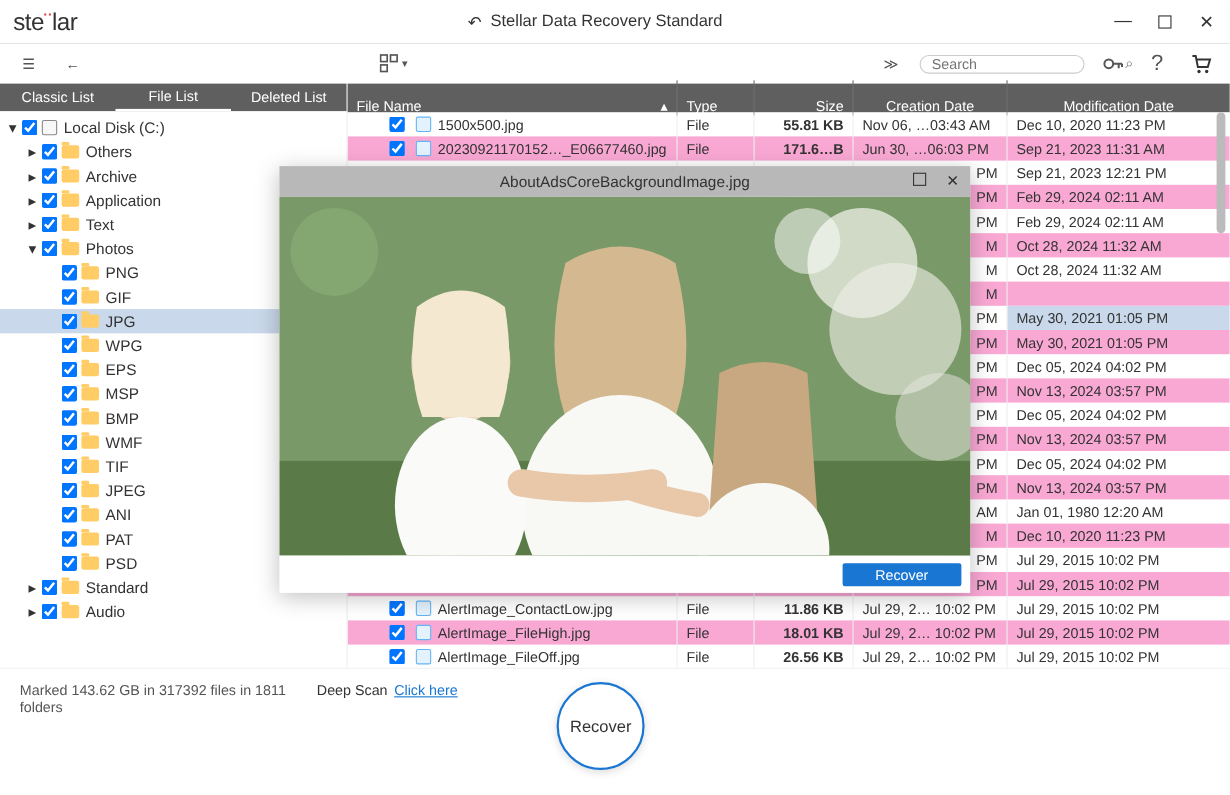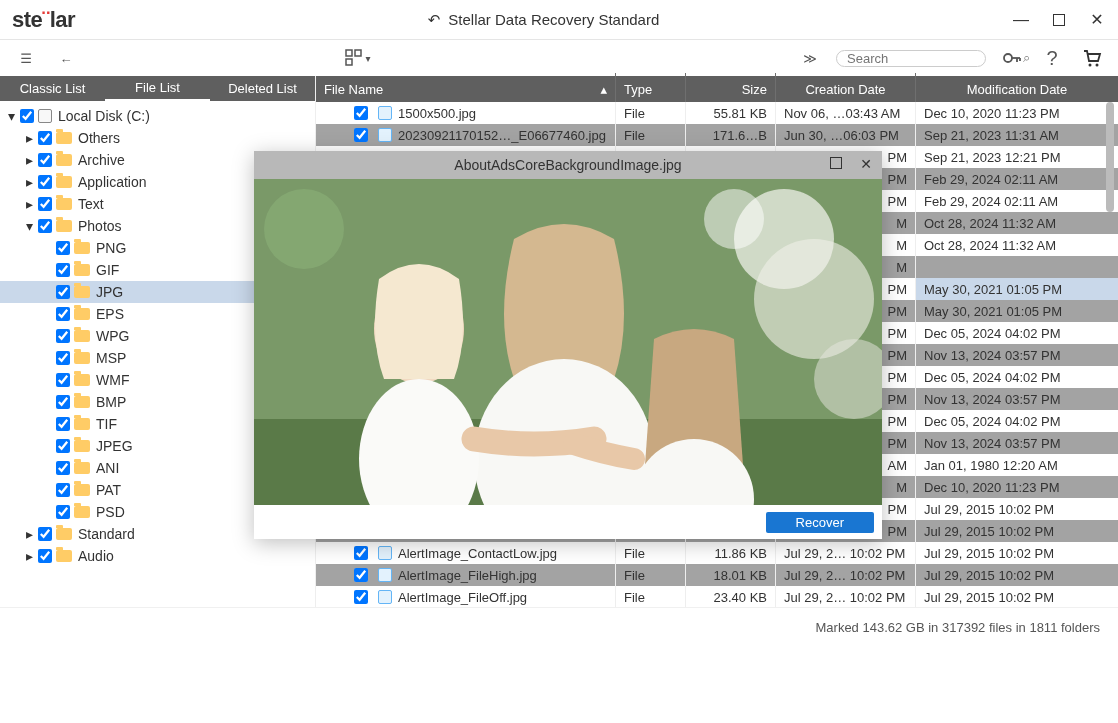--- a/index.html
+++ b/index.html
@@ -1,19 +1,19 @@
 <!DOCTYPE html>
 <html><head>
 <meta charset="utf-8">
 <style>
   * { box-sizing: border-box; margin: 0; padding: 0; }
   body { font-family: "Segoe UI", Arial, sans-serif; font-size: 13px; background: #fff; color: #333; user-select: none; }
   .window { width: 1118px; height: 723px; position: relative; background: #fff; box-shadow: 0 4px 20px rgba(0,0,0,0.1); }
   .titlebar { height: 40px; display: flex; align-items: center; padding: 0 12px; border-bottom: 1px solid #e5e5e5; }
-  .logo { display: flex; align-items: center; font-weight: 700; font-size: 22px; letter-spacing: -0.5px; }
+  .logo { display: flex; align-items: center; font-weight: 400; font-size: 22px; letter-spacing: -0.5px; }
   .logo-dots { display: inline-block; margin-right: 2px; color: #e53935; letter-spacing: -2px; }
   .title-text { flex: 1; text-align: center; font-size: 15px; color: #333; display: flex; align-items: center; justify-content: center; gap: 8px; }
   .winbtns { display: flex; gap: 20px; align-items: center; font-size: 16px; }
   .winbtn { width: 18px; height: 18px; display: flex; align-items: center; justify-content: center; cursor: pointer; }
   .toolbar { height: 36px; display: flex; align-items: center; padding: 0 12px; gap: 12px; background: #fff; }
   .tbicon { width: 28px; height: 28px; display: flex; align-items: center; justify-content: center; cursor: pointer; color: #555; }
   .toolbar-spacer { flex: 1; }
   .searchbox { display: flex; align-items: center; border: 1px solid #ccc; border-radius: 14px; height: 17px; width: 150px; padding: 0 10px; }
   .searchbox input { border: none; outline: none; flex: 1; font-size: 13px; background: transparent; }
   .content { display: flex; height: 531px; }
@@ -26,39 +26,39 @@
   .tree-row.selected { background: #c9d8ea; }
   .tree-indent { display: inline-block; }
   .caret { width: 12px; display: inline-block; }
   .chk { width: 14px; height: 14px; margin-right: 4px; flex-shrink: 0; }
   .folder-icon { width: 16px; height: 12px; background: #ffcc66; border-radius: 2px; margin-right: 6px; position: relative; flex-shrink: 0; }
   .folder-icon::before { content: ''; position: absolute; top: -3px; left: 0; width: 7px; height: 3px; background: #ffcc66; border-radius: 1px 1px 0 0; }
   .disk-icon { width: 14px; height: 14px; border: 1px solid #888; border-radius: 2px; margin-right: 6px; background: #f8f8f8; flex-shrink: 0; }
   .treewrap { position: relative; height: 100%; }
   .main { flex: 1; display: flex; flex-direction: column; position: relative; }
   .colheaders { display: flex; background: #5f5f5f; color: #fff; height: 26px; align-items: center; font-size: 13px; }
-  .col { padding: 16px 8px; border-right: 1px solid #6f6f6f; height: 100%; display: flex; align-items: center; }
+  .col { padding: 16px 8px; border-right: 1px solid #6f6f6f; height: 100%; display: flex; }
   .col.name { flex: 0 0 300px; justify-content: space-between; }
   .col.type { flex: 0 0 70px; }
   .col.size { flex: 0 0 90px; justify-content: flex-end; }
   .col.cdate { flex: 0 0 140px; justify-content: center; }
   .col.mdate { flex: 1; justify-content: center; border-right: none; }
   .filelist { flex: 1; overflow: hidden; position: relative; }
   .filerow { display: flex; height: 22px; align-items: center; font-size: 13px; }
-  .filerow.even { background: #a3a3a3; }
+  .filerow.even { background: #f9a8d4; }
   .filerow.selected .fc.mdate { background: #c9d8ea; }
   .fc { padding: 0 8px; border-right: 1px solid #eee; height: 100%; display: flex; align-items: center; white-space: nowrap; overflow: hidden; }
   .fc.name { flex: 0 0 300px; gap: 6px; padding-left: 38px; }
   .fc.type { flex: 0 0 70px; }
-  .fc.size { flex: 0 0 90px; justify-content: flex-end; }
+  .fc.size { flex: 0 0 90px; justify-content: flex-end; font-weight: bold; }
   .fc.cdate { flex: 0 0 140px; }
   .fc.mdate { flex: 1; border-right: none; }
   .fileicon { width: 14px; height: 14px; border: 1px solid #64b5f6; border-radius: 2px; background: #e3f2fd; flex-shrink: 0; }
   .main-scrollbar { position: absolute; right: 4px; top: 0; width: 8px; height: 110px; background: #bbb; border-radius: 4px; }
-  .footer { height: 115px; padding: 12px 18px; display: flex; align-items: flex-end; border-top: 1px solid #f0f0f0; flex-direction: column; }
+  .footer { height: 115px; padding: 12px 18px; display: flex; align-items: flex-start; border-top: 1px solid #f0f0f0; }
   .footer-left { flex: 0 0 270px; font-size: 13px; color: #555; }
   .footer-mid { display: flex; align-items: center; gap: 6px; }
   .link { color: #1976d2; text-decoration: underline; cursor: pointer; }
   .recover-btn { width: 80px; height: 80px; border-radius: 50%; border: 2px solid #1976d2; background: #fff; margin-left: 90px; display: flex; align-items: center; justify-content: center; cursor: pointer; font-size: 15px; box-shadow: 0 2px 8px rgba(0,0,0,0.15); }
   
   .preview { position: absolute; left: 254px; top: 151px; width: 628px; background: #fff; box-shadow: 0 4px 20px rgba(0,0,0,0.25); z-index: 10; }
   .preview-title { background: #b8b8b8; height: 28px; display: flex; align-items: center; justify-content: center; position: relative; font-size: 14px; }
   .preview-close { position: absolute; right: 10px; top: 5px; cursor: pointer; }
   .preview-max { position: absolute; right: 40px; top: 6px; cursor: pointer; width: 12px; height: 12px; border: 1.5px solid #333; }
   .preview-img { width: 628px; height: 326px; background: linear-gradient(135deg, #8aa87a 0%, #a8c49b 40%, #f0f0e8 50%, #8aa87a 70%, #6b8a5c 100%); position: relative; overflow: hidden; }
@@ -194,49 +194,49 @@
               <span class="caret"></span>
               <input type="checkbox" class="chk" checked="" style="">
               <span class="folder-icon"></span>
               <span>JPG</span>
             </div>
             <div class="tree-row">
               <span class="tree-indent" style="width:36px"></span>
               <span class="caret"></span>
               <input type="checkbox" class="chk" checked="" style="">
               <span class="folder-icon"></span>
+              <span>WPG</span>
+            </div>
+            <div class="tree-row">
+              <span class="tree-indent" style="width:36px"></span>
+              <span class="caret"></span>
+              <input type="checkbox" class="chk" checked="" style="">
+              <span class="folder-icon"></span>
               <span>EPS</span>
             </div>
             <div class="tree-row">
               <span class="tree-indent" style="width:36px"></span>
               <span class="caret"></span>
               <input type="checkbox" class="chk" checked="" style="">
               <span class="folder-icon"></span>
-              <span>WPG</span>
-            </div>
-            <div class="tree-row">
-              <span class="tree-indent" style="width:36px"></span>
-              <span class="caret"></span>
-              <input type="checkbox" class="chk" checked="" style="">
-              <span class="folder-icon"></span>
               <span>MSP</span>
             </div>
             <div class="tree-row">
               <span class="tree-indent" style="width:36px"></span>
               <span class="caret"></span>
               <input type="checkbox" class="chk" checked="" style="">
               <span class="folder-icon"></span>
+              <span>BMP</span>
+            </div>
+            <div class="tree-row">
+              <span class="tree-indent" style="width:36px"></span>
+              <span class="caret"></span>
+              <input type="checkbox" class="chk" checked="" style="">
+              <span class="folder-icon"></span>
               <span>WMF</span>
-            </div>
-            <div class="tree-row">
-              <span class="tree-indent" style="width:36px"></span>
-              <span class="caret"></span>
-              <input type="checkbox" class="chk" checked="" style="">
-              <span class="folder-icon"></span>
-              <span>BMP</span>
             </div>
             <div class="tree-row">
               <span class="tree-indent" style="width:36px"></span>
               <span class="caret"></span>
               <input type="checkbox" class="chk" checked="" style="">
               <span class="folder-icon"></span>
               <span>TIF</span>
             </div>
             <div class="tree-row">
               <span class="tree-indent" style="width:36px"></span>
@@ -466,21 +466,21 @@
             <div class="fc cdate" style="">Jul 29, 2… 10:02 PM</div>
             <div class="fc mdate">Jul 29, 2015 10:02 PM</div>
           </div>
           <div class="filerow">
             <div class="fc name">
               <input type="checkbox" class="chk" checked="" style="">
               <span class="fileicon"></span>
               <span>AlertImage_FileOff.jpg</span>
             </div>
             <div class="fc type">File</div>
-            <div class="fc size">23.40 KB</div>
+            <div class="fc size">26.56 KB</div>
             <div class="fc cdate" style="">Jul 29, 2… 10:02 PM</div>
             <div class="fc mdate">Jul 29, 2015 10:02 PM</div>
           </div>
         </div>
     </div>
   </div>
 
   <div class="footer">
     <div class="footer-left">Marked 143.62 GB in 317392 files in 1811 folders</div>
     <div class="footer-mid">

